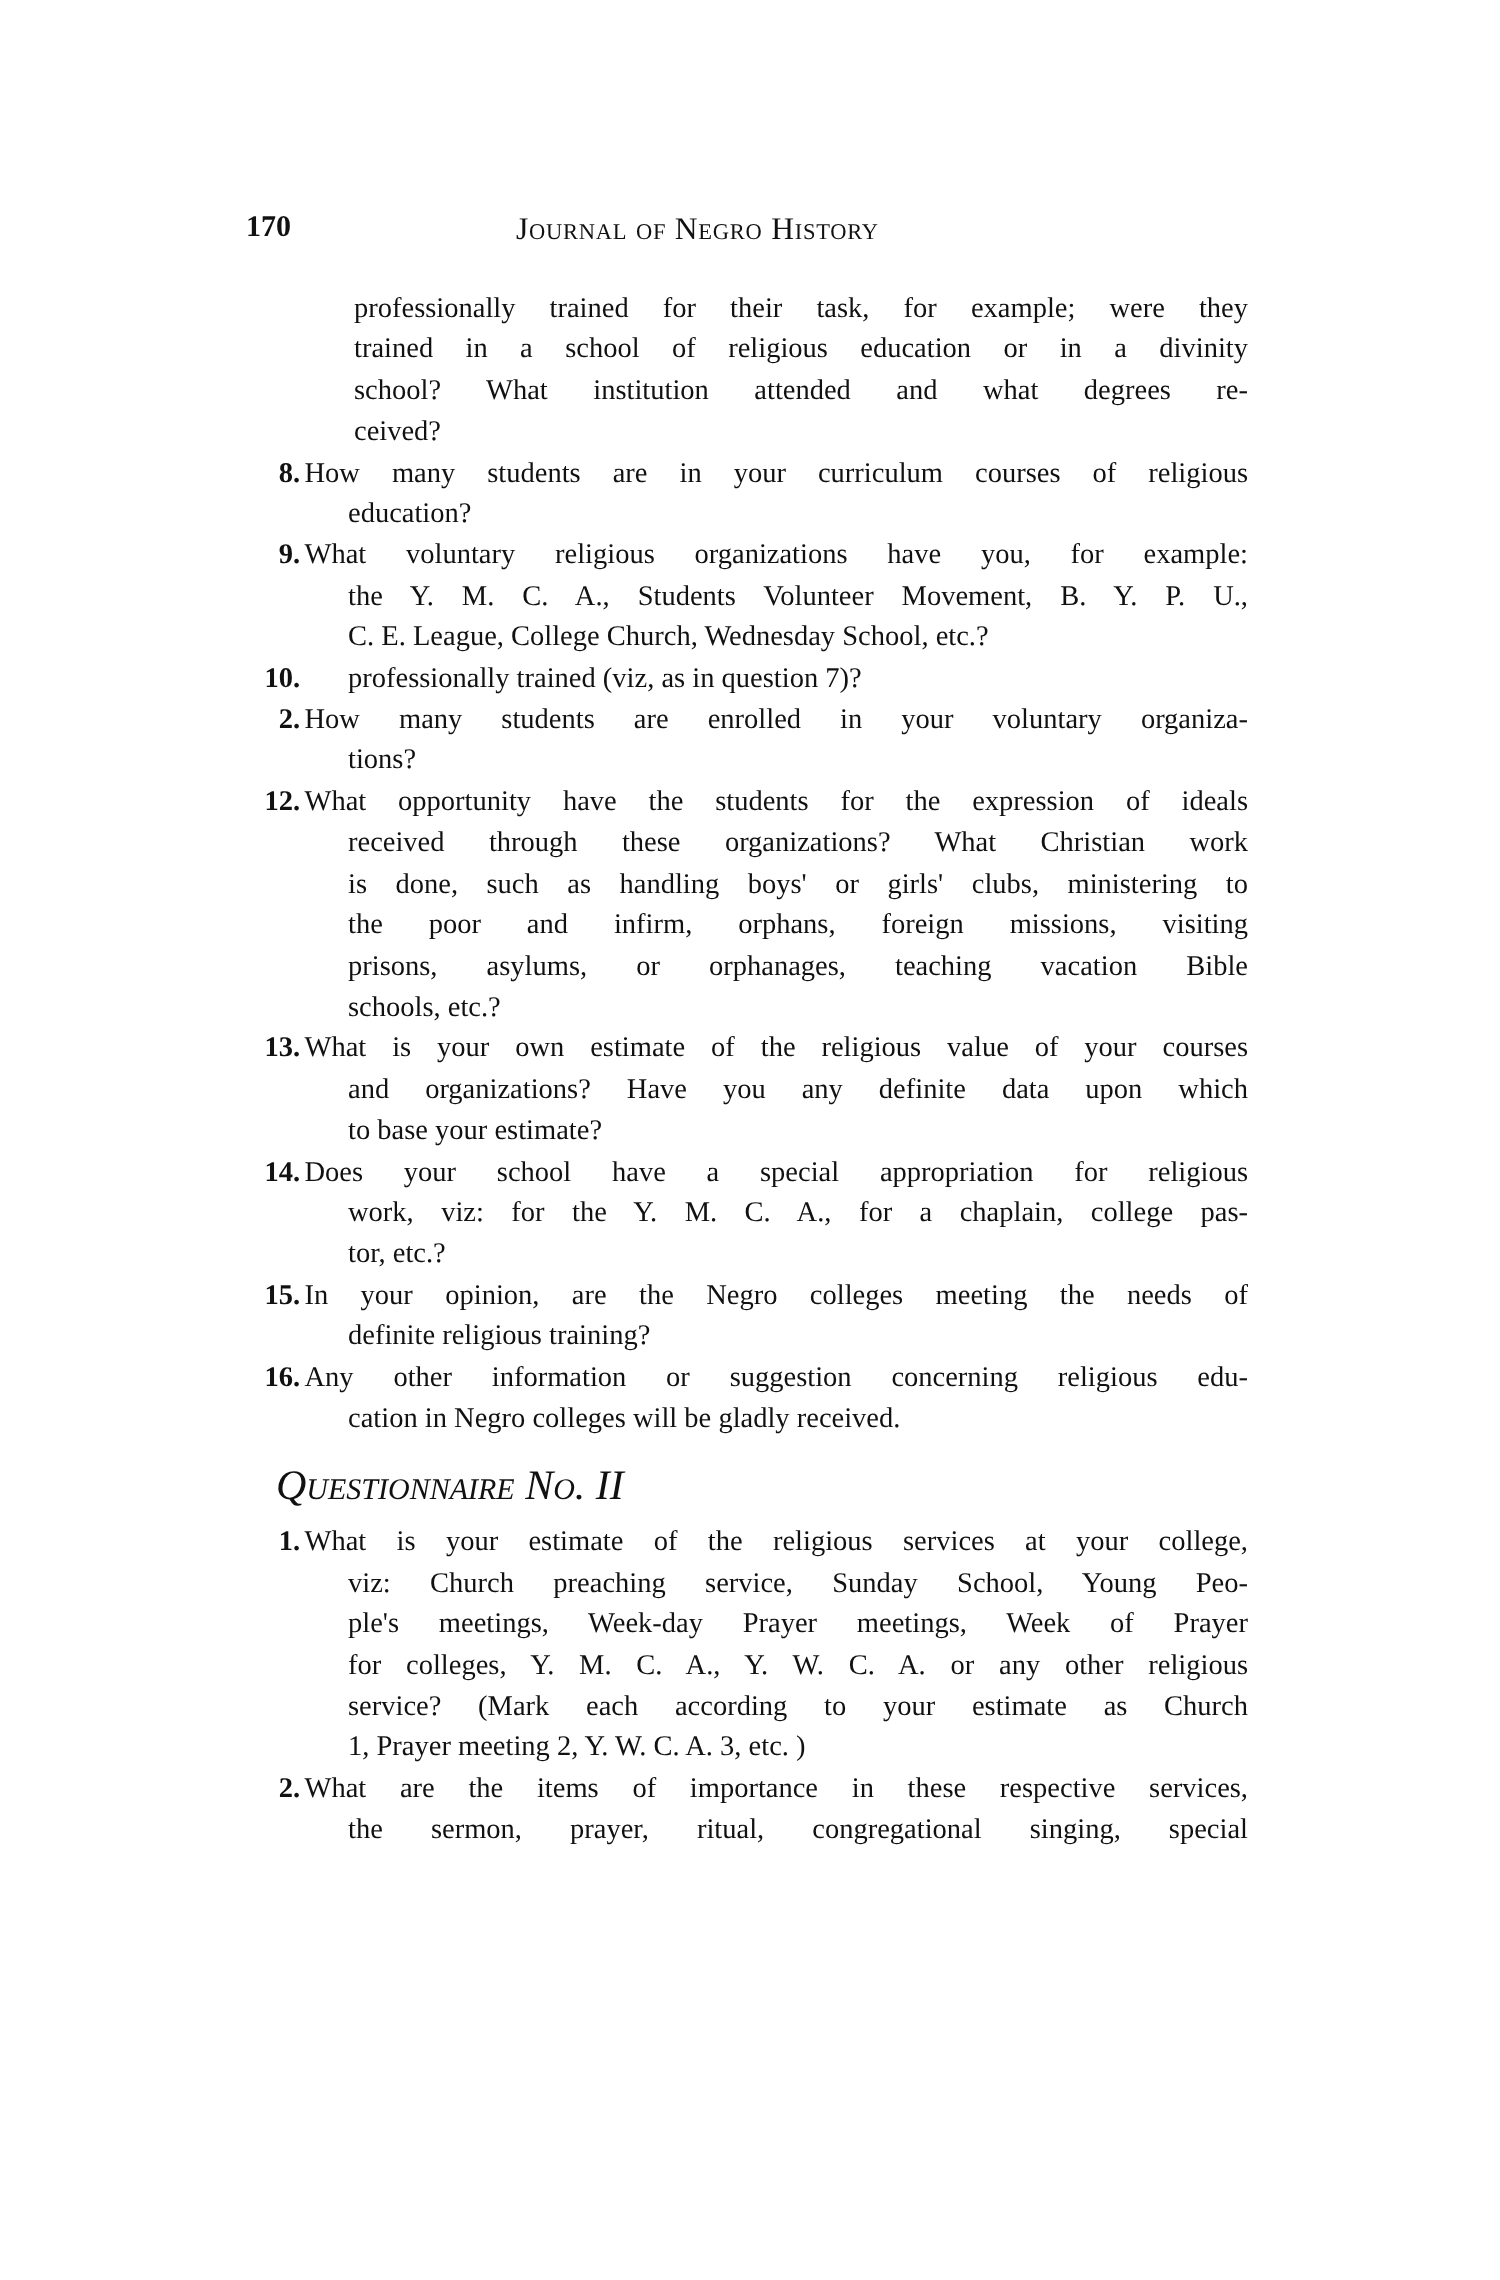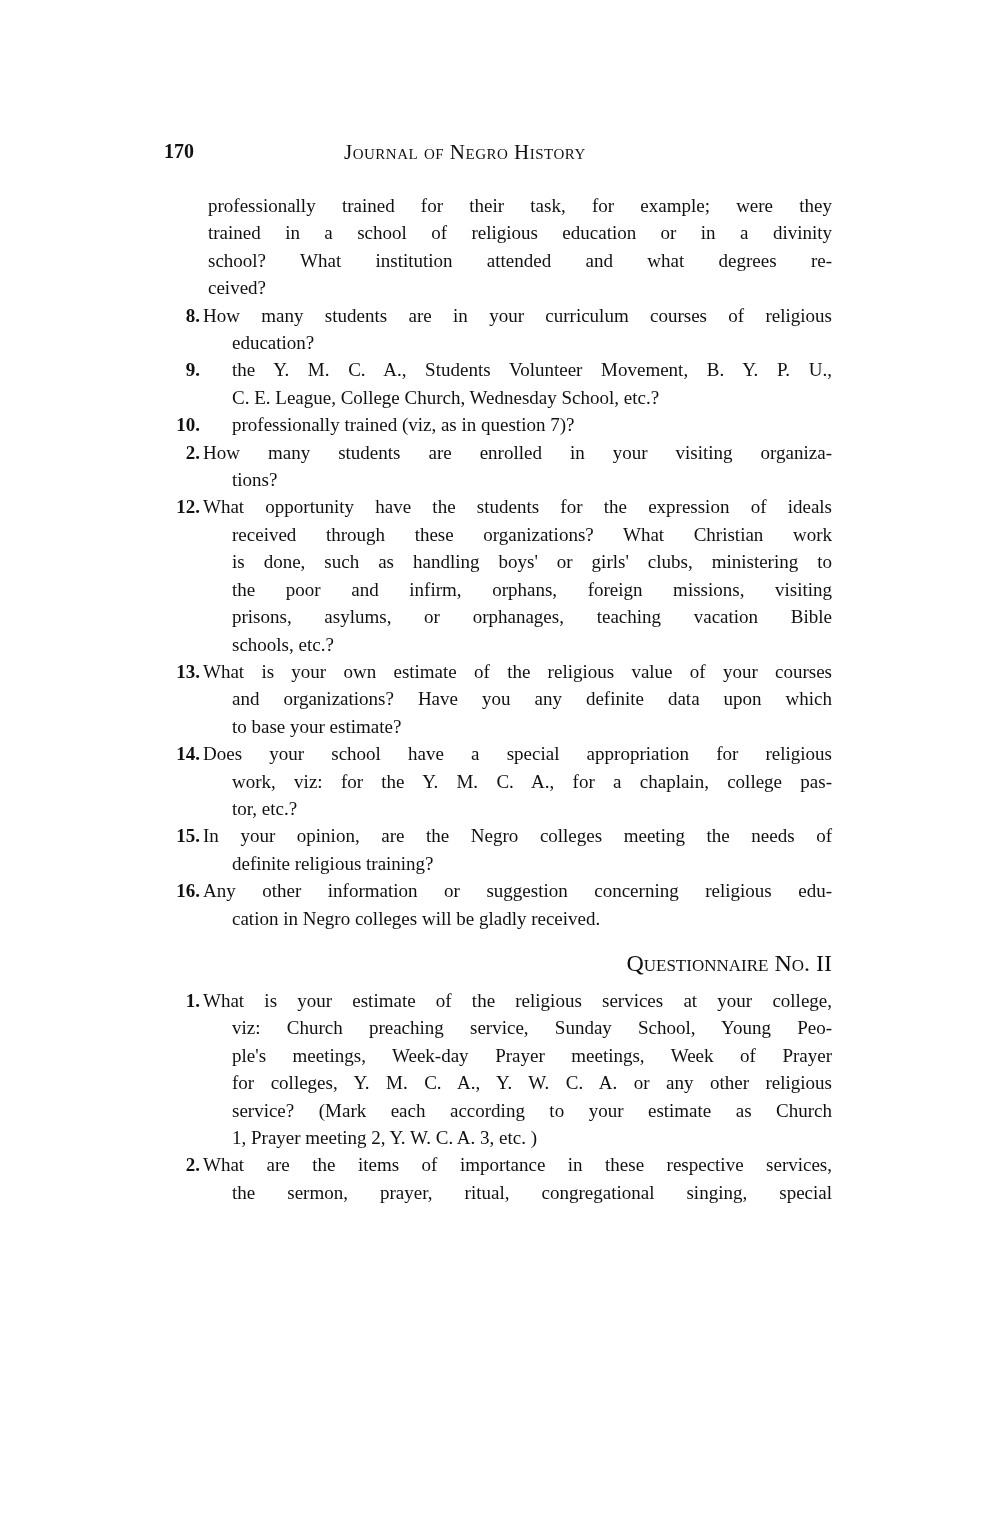--- a/index.html
+++ b/index.html
@@ -9,22 +9,22 @@
   .running-head { position: absolute; top: 140px; left: 164px; width: 668px; height: 30px; }
   .page-number { position: absolute; left: 0; top: 0; font-size: 20px; font-weight: bold; }
   .journal-title { position: absolute; left: 180px; top: 0; font-size: 21px; font-variant: small-caps; letter-spacing: 0.5px; }
   .body { position: absolute; left: 164px; top: 192px; width: 668px; }
   .item { position: relative; }
   .num { position: absolute; left: 0; width: 36px; text-align: right; font-size: 19px; line-height: 27.4px; font-weight: bold; }
   .line { display: block; font-size: 19px; line-height: 27.4px; white-space: nowrap; text-align: justify; text-align-last: justify; }
   .line.first { margin-left: 39px; }
   .line.cont { margin-left: 68px; }
   .line.last { text-align-last: left; }
-  .cont-para .line { margin-left: 44px; }
-  .section-heading { font-size: 24px; text-align: right; line-height: 27px; margin: 18px 0 10px 0; font-variant: small-caps; padding-left: 20px; }
+  .cont-para .line { margin-left: 72px; }
+  .section-heading { font-size: 28px; text-align: left; line-height: 27px; margin: 18px 0 10px 0; font-variant: small-caps; padding-left: 20px; font-style: italic; }
 </style>
 </head>
 <body>
 
 <div class="page">
   <div class="running-head">
     <span class="page-number">170</span>
     <span class="journal-title">Journal of Negro History</span>
   </div>
 
@@ -37,30 +37,31 @@
     </div>
 
     <div>
       <div class="item">
         <span class="num">8.</span>
         <span class="line first">How many students are in your curriculum courses of religious</span>
         <span class="line cont last">education?</span>
       </div>
       <div class="item">
         <span class="num">9.</span>
+        <span class="line first">What voluntary religious organizations have you, for example:</span>
         <span class="line cont">the Y. M. C. A., Students Volunteer Movement, B. Y. P. U.,</span>
         <span class="line cont last">C. E. League, College Church, Wednesday School, etc.?</span>
       </div>
       <div class="item">
         <span class="num">10.</span>
         <span class="line cont last">professionally trained (viz, as in question 7)?</span>
       </div>
       <div class="item">
         <span class="num">2.</span>
-        <span class="line first">How many students are enrolled in your visiting organiza-</span>
+        <span class="line first">How many students are enrolled in your voluntary organiza-</span>
         <span class="line cont last">tions?</span>
       </div>
       <div class="item">
         <span class="num">12.</span>
         <span class="line first">What opportunity have the students for the expression of ideals</span>
         <span class="line cont">received through these organizations?  What Christian work</span>
         <span class="line cont">is done, such as handling boys' or girls' clubs, ministering to</span>
         <span class="line cont">the poor and infirm, orphans, foreign missions, visiting</span>
         <span class="line cont">prisons, asylums, or orphanages, teaching vacation Bible</span>
         <span class="line cont last">schools, etc.?</span>

